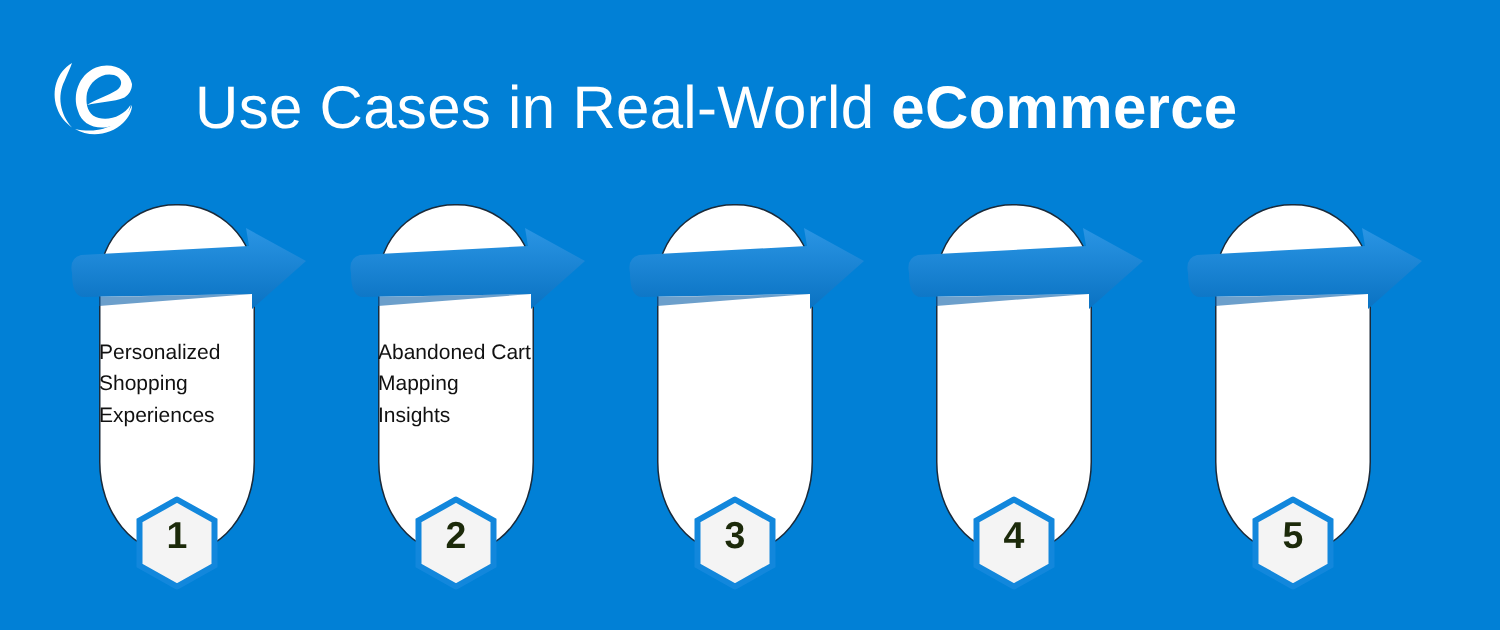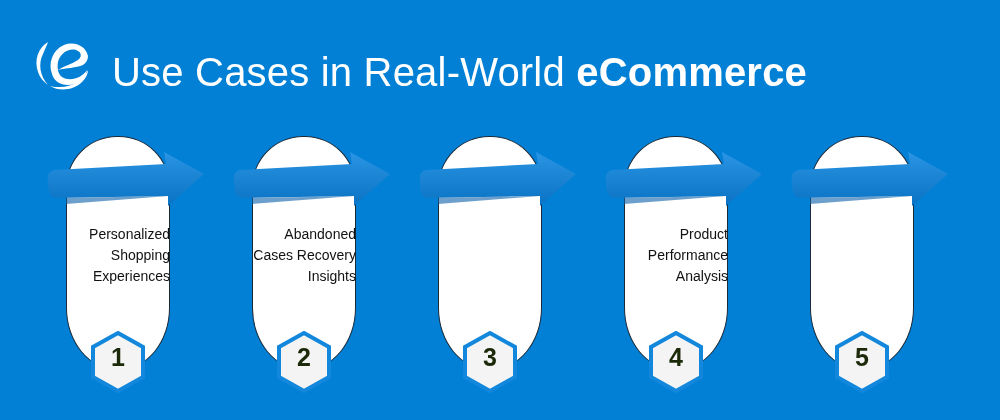--- a/index.html
+++ b/index.html
@@ -1,23 +1,23 @@
 <!DOCTYPE html>
 <html><head>
 <meta charset="utf-8">
 <style>
   html,body{margin:0;padding:0;}
   body{width:1000px;height:420px;background:#0180d6;position:relative;overflow:hidden;font-family:"Liberation Sans",sans-serif;}
   .logo{position:absolute;left:30px;top:30px;width:64px;height:64px;}
-  .title{position:absolute;left:112px;top:46px;color:#fff;font-size:40px;font-weight:300;letter-spacing:0.2px;white-space:nowrap;line-height:52px;}
+  .title{position:absolute;left:130px;top:46px;color:#fff;font-size:40px;font-weight:300;letter-spacing:0.2px;white-space:nowrap;line-height:52px;}
   .title .bold{font-weight:600;}
   .card{position:absolute;top:136px;width:200px;height:280px;}
   .body{position:absolute;left:20px;top:0;width:102px;height:232px;background:#fff;border:1.5px solid #1a2a3a;border-radius:51px 51px 51px 51px / 51px 51px 62px 62px;}
   .band{position:absolute;left:0;top:22px;width:160px;height:42px;}
-  .label{position:absolute;left:20px;top:88px;width:104px;text-align:right;color:#111;font-size:14px;line-height:21px;font-weight:500;}
+  .label{position:absolute;left:20px;top:88px;width:104px;text-align:left;color:#111;font-size:14px;line-height:21px;font-weight:500;}
   .badge{position:absolute;left:44px;top:195px;width:56px;height:62px;}
   .badge-num{position:absolute;left:44px;top:207px;width:56px;text-align:center;font-size:25px;font-weight:700;color:#1c2a0a;}
 </style>
 </head>
 <body>
 
 <div class="logo">
   <svg width="64" height="64" viewBox="0 0 64 64">
     <path d="M18 12 C8 18 4 30 8 42 C10 48 14 52 18 55 C10 46 8 34 13 24 C15 19 17 15 18 12 Z" fill="#fff"></path>
     <path d="M20 56 C30 62 44 60 52 52 C56 48 58 44 58 40 C54 50 42 57 30 57 C26 57 23 57 20 56 Z" fill="#fff"></path>
@@ -45,21 +45,21 @@
   </svg>
   <div class="badge-num">1</div>
 </div>
 
 <div class="card" style="left:232px;">
   <div class="body"></div>
   <svg class="band" viewBox="0 0 160 42" style="overflow:visible">
     <path d="M2 24 Q0 14 8 12 L120 6 L118 -6 L158 16 L122 48 L122 38 L10 40 Q2 40 2 24 Z" fill="url(#g1)"></path>
     <path d="M20 40 L122 38 L20 46 Z" fill="#0a5fa8" opacity="0.6"></path>
   </svg>
-  <div class="label">Abandoned Cases Recovery Insights</div>
+  <div class="label">Abandoned Cart Mapping Insights</div>
   <svg class="badge" viewBox="0 0 56 62">
     <polygon points="28,2 53,16 53,46 28,60 3,46 3,16" fill="#f4f4f4" stroke="#1287dc" stroke-width="4"></polygon>
   </svg>
   <div class="badge-num">2</div>
 </div>
 
 <div class="card" style="left:418px;">
   <div class="body"></div>
   <svg class="band" viewBox="0 0 160 42" style="overflow:visible">
     <path d="M2 24 Q0 14 8 12 L120 6 L118 -6 L158 16 L122 48 L122 38 L10 40 Q2 40 2 24 Z" fill="url(#g1)"></path>
@@ -70,21 +70,20 @@
   </svg>
   <div class="badge-num">3</div>
 </div>
 
 <div class="card" style="left:604px;">
   <div class="body"></div>
   <svg class="band" viewBox="0 0 160 42" style="overflow:visible">
     <path d="M2 24 Q0 14 8 12 L120 6 L118 -6 L158 16 L122 48 L122 38 L10 40 Q2 40 2 24 Z" fill="url(#g1)"></path>
     <path d="M20 40 L122 38 L20 46 Z" fill="#0a5fa8" opacity="0.6"></path>
   </svg>
-  <div class="label">Product Performance Analysis</div>
   <svg class="badge" viewBox="0 0 56 62">
     <polygon points="28,2 53,16 53,46 28,60 3,46 3,16" fill="#f4f4f4" stroke="#1287dc" stroke-width="4"></polygon>
   </svg>
   <div class="badge-num">4</div>
 </div>
 
 <div class="card" style="left:790px;">
   <div class="body"></div>
   <svg class="band" viewBox="0 0 160 42" style="overflow:visible">
     <path d="M2 24 Q0 14 8 12 L120 6 L118 -6 L158 16 L122 48 L122 38 L10 40 Q2 40 2 24 Z" fill="url(#g1)"></path>

